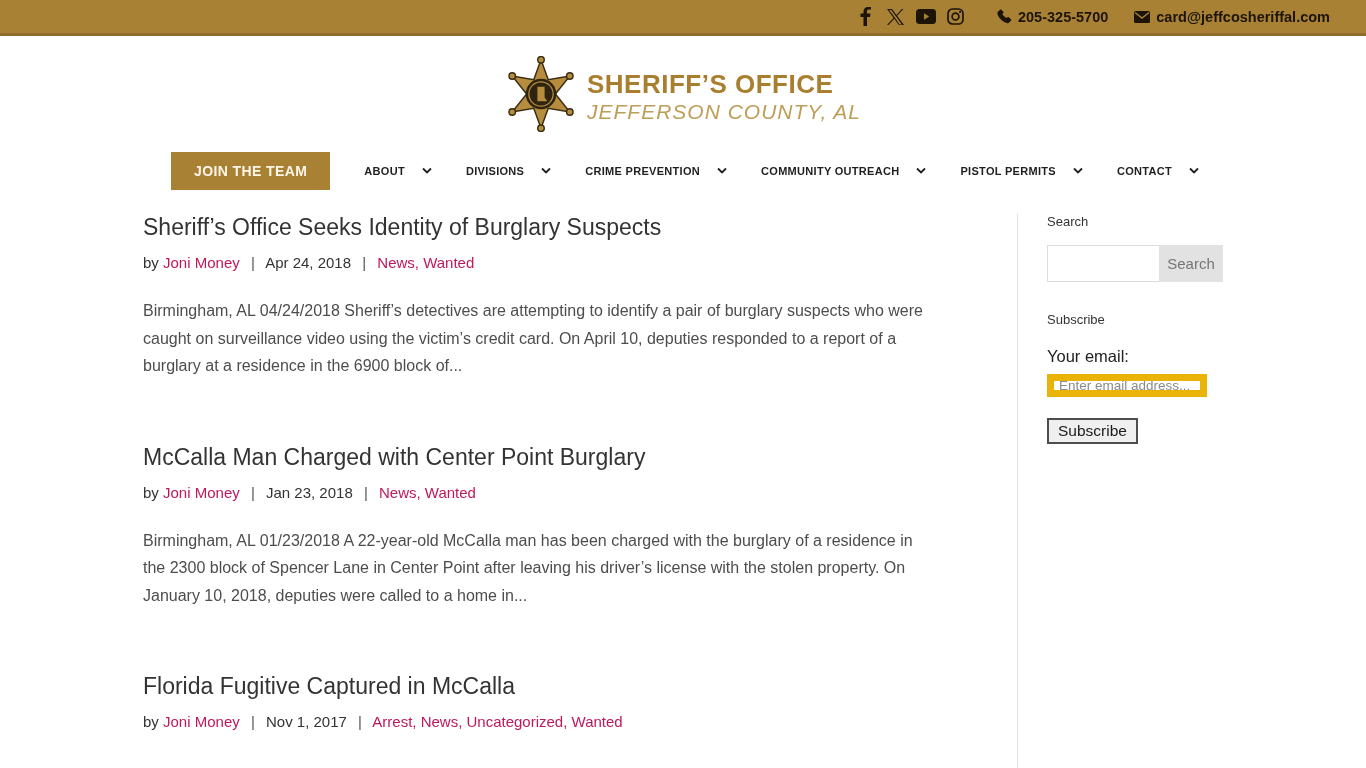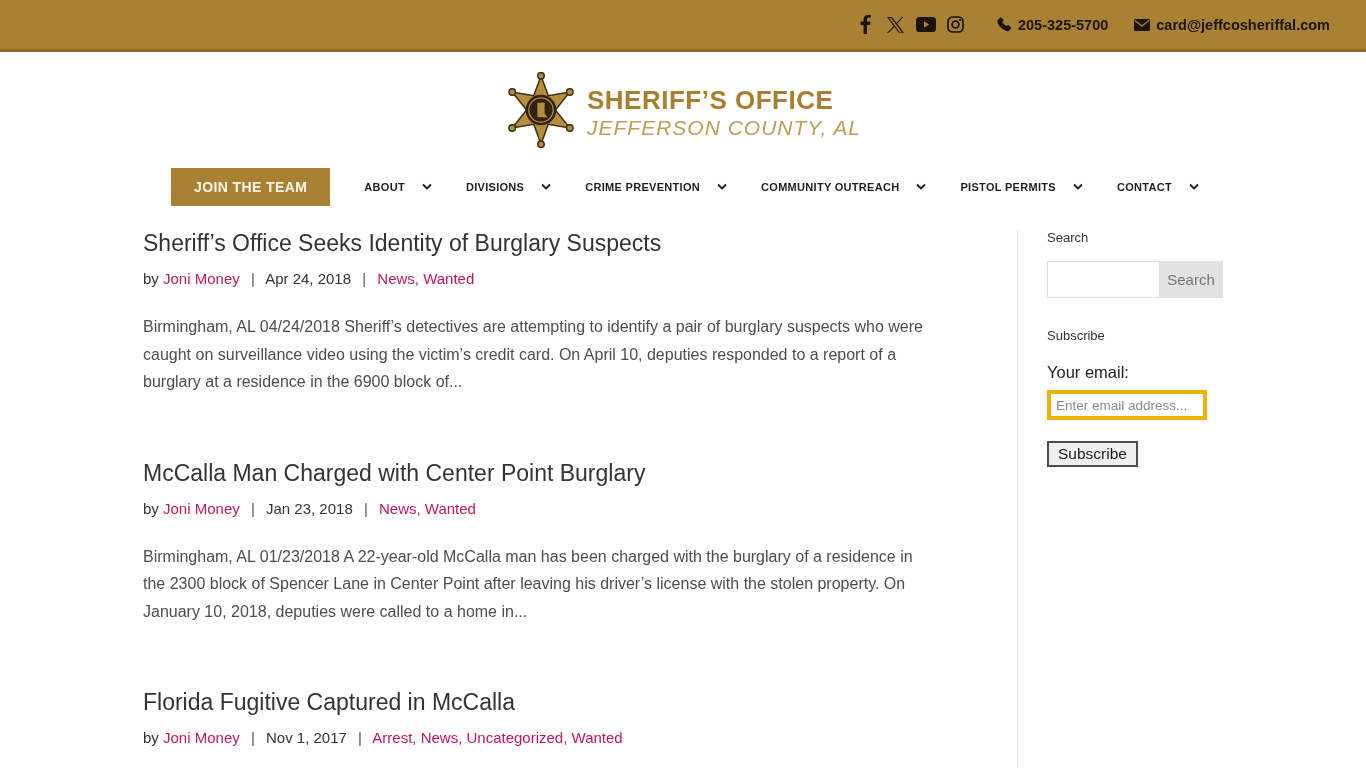--- a/index.html
+++ b/index.html
@@ -1,20 +1,20 @@
 <!DOCTYPE html>
 <html><head>
 <meta charset="utf-8">
 <style>
   * { margin:0; padding:0; box-sizing:border-box; }
   html,body { width:1366px; height:768px; overflow:hidden; background:#fff;
     font-family:"Liberation Sans","DejaVu Sans",sans-serif; }
 
   
-  .topbar { height:52px; background:#a98134; border-bottom:3px solid #8f6c2c;
+  .topbar { height:36px; background:#a98134; border-bottom:3px solid #8f6c2c;
     display:flex; align-items:center; justify-content:flex-end; padding-right:36px; gap:0; }
   .topbar .social { display:flex; align-items:center; gap:0; }
   .social-link { width:30px; height:22px; display:flex; align-items:center; justify-content:center; cursor:pointer; }
   .topbar .contact { display:flex; align-items:center; margin-left:26px; gap:6px;
     color:#1c1507; font-size:14.5px; font-weight:700; cursor:pointer; }
   .topbar svg { display:block; }
 
   
   .header { display:flex; align-items:center; justify-content:center; padding:20px 0 8px 0; }
   .logo { display:flex; align-items:center; gap:10px; cursor:pointer; }
@@ -44,21 +44,21 @@
   .post-excerpt { font-size:16px; color:#4d4d4d; line-height:27.5px; }
 
   
   .sb-heading { font-size:13px; color:#333; margin-bottom:16px; }
   .searchbox { display:flex; width:176px; height:37px; margin-bottom:30px; }
   .searchbox input { flex:1; min-width:0; border:1px solid #ddd; border-right:none;
     background:#fff; padding:0 8px; font-size:14px; outline:none; }
   .searchbox button { width:64px; background:#e2e2e2; border:1px solid #e2e2e2;
     color:#757575; font-size:15px; cursor:pointer; }
   .email-label { font-size:16.5px; color:#222; margin:20px 0 8px 0; }
-  .email-input { width:160px; height:30px; border:4px solid #eab308; padding:0 5px;
+  .email-input { width:160px; height:23px; border:7px solid #eab308; padding:0 5px;
     font-size:13.5px; color:#777; outline:none; }
   .email-input::placeholder { color:#8a8a8a; }
   .subscribe-btn { margin-top:21px; background:#efefef; border:2px solid #4d4d4d;
     font-size:15.5px; color:#1a1a1a; padding:2px 9px; cursor:pointer; }
 </style>
 </head>
 <body>
 
 <div class="topbar">
   <div class="social">

